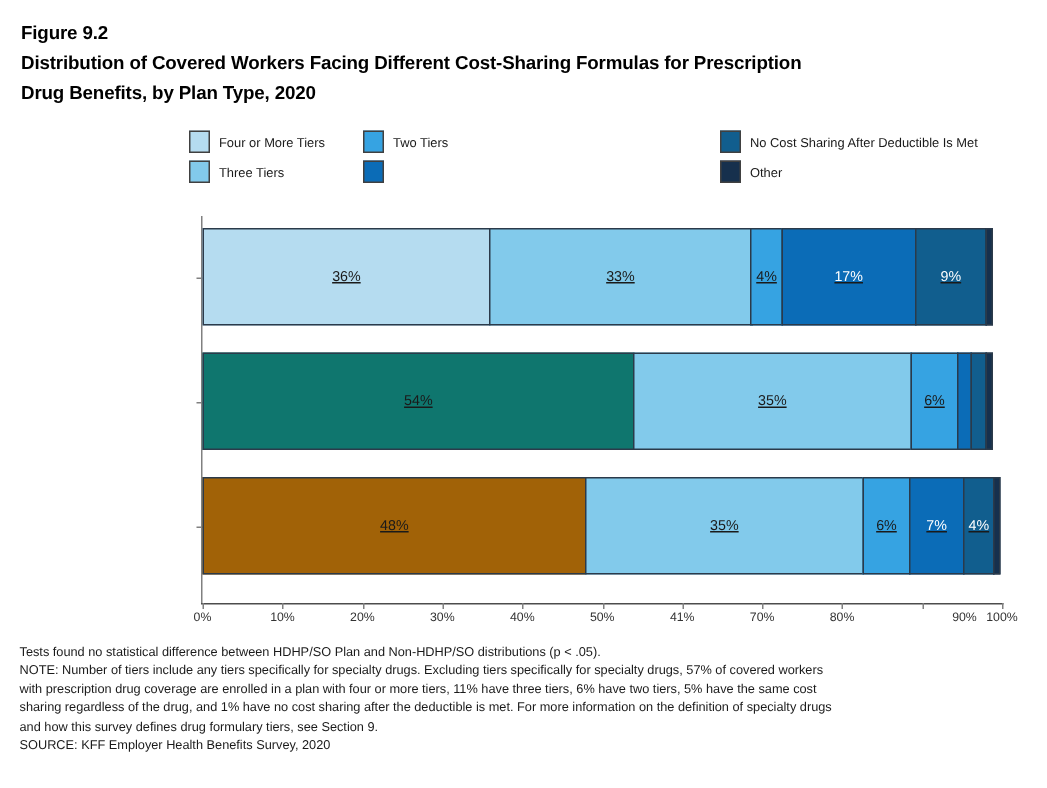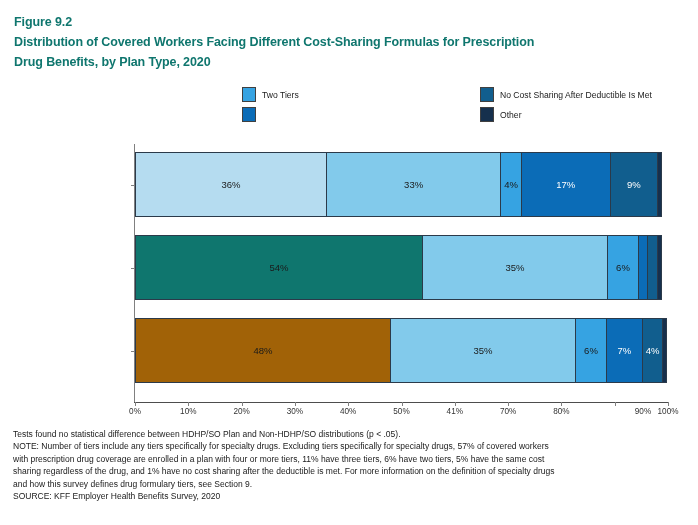--- a/index.html
+++ b/index.html
@@ -21,21 +21,21 @@
     position: absolute;
     left: 14px;
     top: 12px;
     width: 660px;
   }
   #title-block .tline {
     font-size: 12.5px;
     font-weight: bold;
     line-height: 20px;
     letter-spacing: -0.1px;
-    color: #0f766e;
+    color: #000000;
     white-space: nowrap;
   }
 
   
   #legend {
     position: absolute;
     left: 126px;
     top: 85px;
     width: 560px;
     height: 40px;
@@ -76,20 +76,21 @@
     top: 147px;
     width: 533px;
     height: 253px;
   }
   .bar-row {
     position: absolute;
     left: 0;
     width: 100%;
     height: 65px;
     display: flex;
+    text-decoration: underline;
   }
   .bar-row.r0 { top: 5px; }
   .bar-row.r1 { top: 88px; }
   .bar-row.r2 { top: 171px; }
 
   .seg {
     height: 100%;
     box-sizing: border-box;
     border: 1.2px solid #2b3a4a;
     margin-left: -1.2px;
@@ -181,20 +182,30 @@
 </head>
 <body>
 
 <div id="title-block">
   <div class="tline">Figure 9.2</div>
   <div class="tline">Distribution of Covered Workers Facing Different Cost-Sharing Formulas for Prescription</div>
   <div class="tline">Drug Benefits, by Plan Type, 2020</div>
 </div>
 
 <div id="legend">
+    <div class="legend-col c1">
+      <div class="legend-item">
+        <span class="legend-swatch" style="background: rgb(181, 220, 240);"></span>
+        <span class="legend-label">Four or More Tiers</span>
+      </div>
+      <div class="legend-item">
+        <span class="legend-swatch" style="background: rgb(130, 202, 235);"></span>
+        <span class="legend-label">Three Tiers</span>
+      </div>
+    </div>
     <div class="legend-col c2">
       <div class="legend-item">
         <span class="legend-swatch" style="background: rgb(54, 163, 226);"></span>
         <span class="legend-label">Two Tiers</span>
       </div>
       <div class="legend-item">
         <span class="legend-swatch" style="background: rgb(11, 108, 183);"></span>
       </div>
     </div>
     <div class="legend-col c3">

